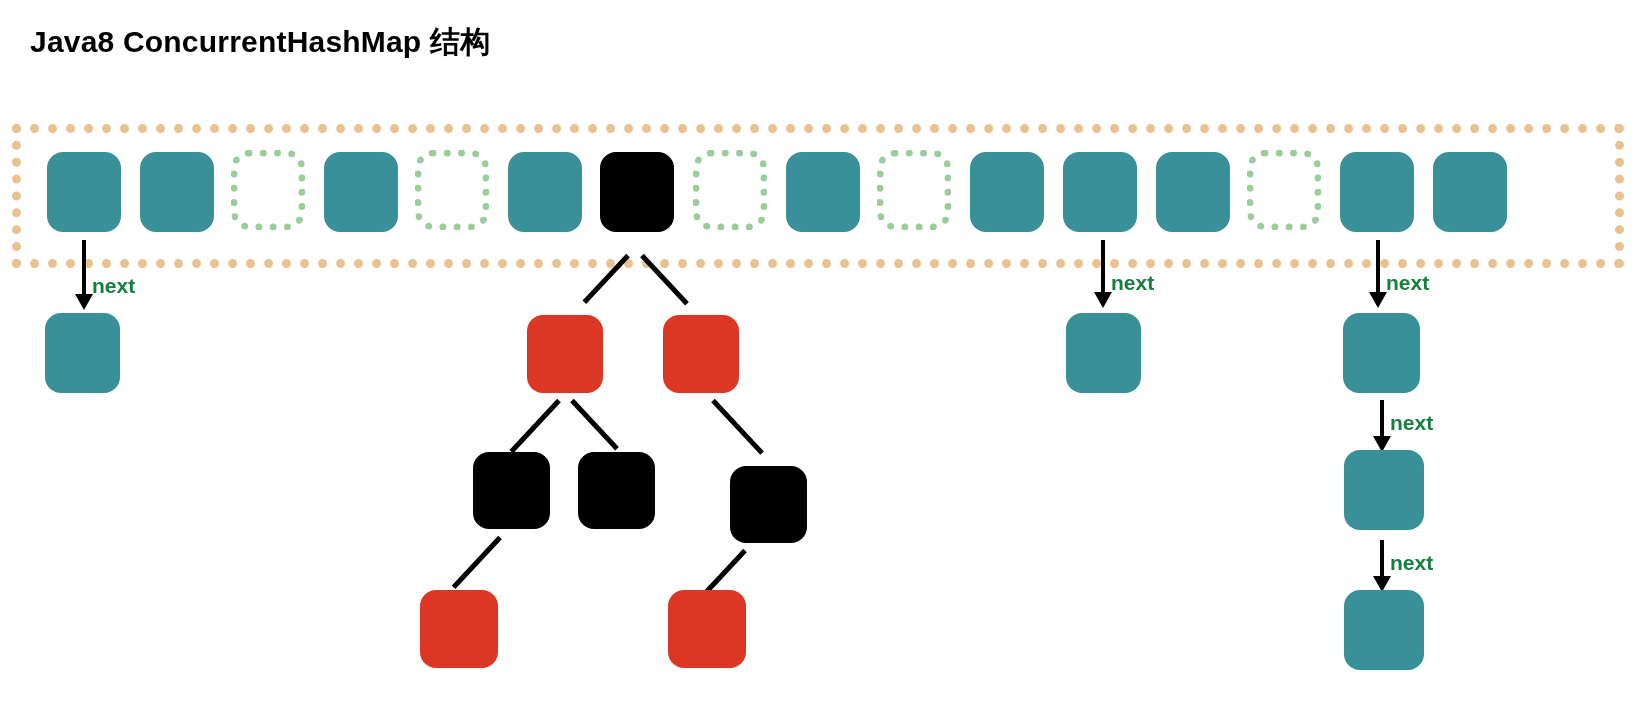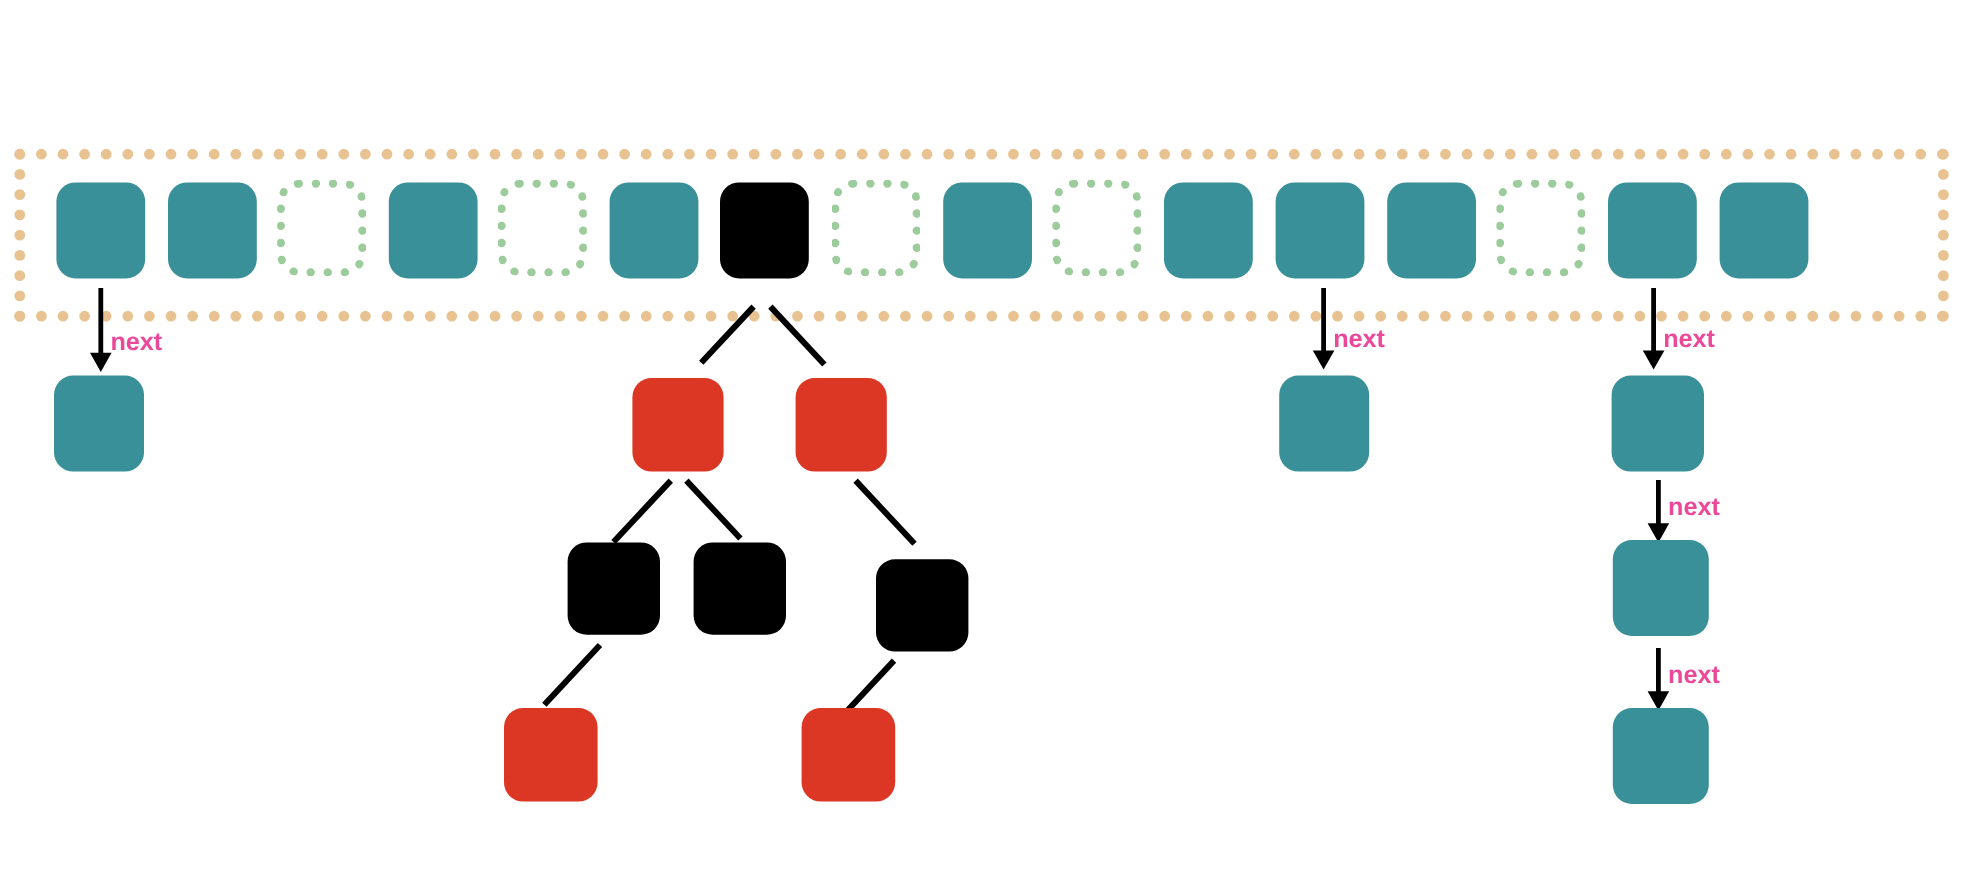--- a/index.html
+++ b/index.html
@@ -83,38 +83,39 @@
     width: 0;
     height: 0;
     border-left: 9px solid transparent;
     border-right: 9px solid transparent;
     border-top: 16px solid #000000;
   }
   .arrow-label {
     position: absolute;
     font-size: 21px;
     font-weight: bold;
-    color: #ec4899;
+    color: #15803d;
     white-space: nowrap;
     line-height: 1;
   }
 
   
   .edge {
     position: absolute;
     height: 5px;
     background: #000000;
     transform-origin: 0 50%;
   }
 </style>
 </head>
 <body>
 
 <div id="page">
 
+  <div id="page-title">Java8 ConcurrentHashMap 结构</div>
 
   <div id="array-container"></div>
 
   <div>
     <div class="array-cell cell-filled-teal" style="left:47px;  top:152px;"></div>
     <div class="array-cell cell-filled-teal" style="left:140px; top:152px;"></div>
     <div class="array-cell cell-empty" style="left:231px; top:150px;"></div>
     <div class="array-cell cell-filled-teal" style="left:324px; top:152px;"></div>
     <div class="array-cell cell-empty" style="left:415px; top:150px;"></div>
     <div class="array-cell cell-filled-teal" style="left:508px; top:152px;"></div>

